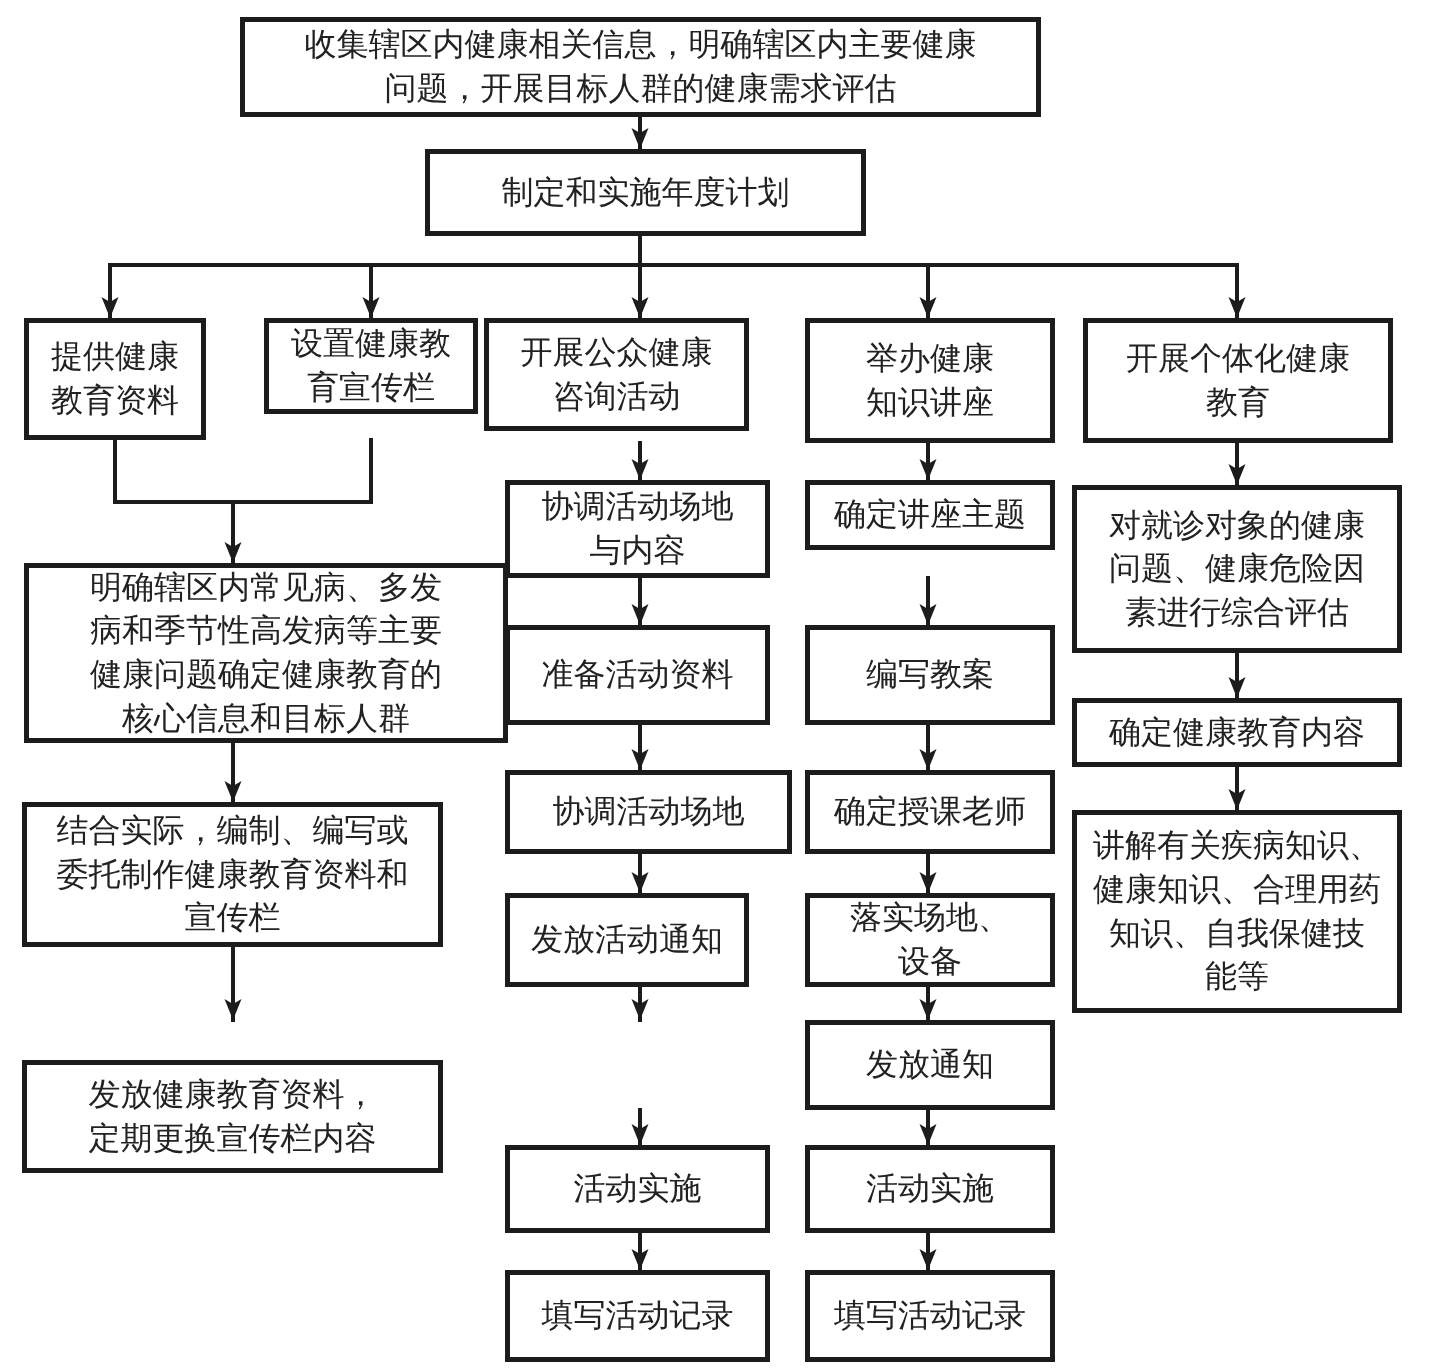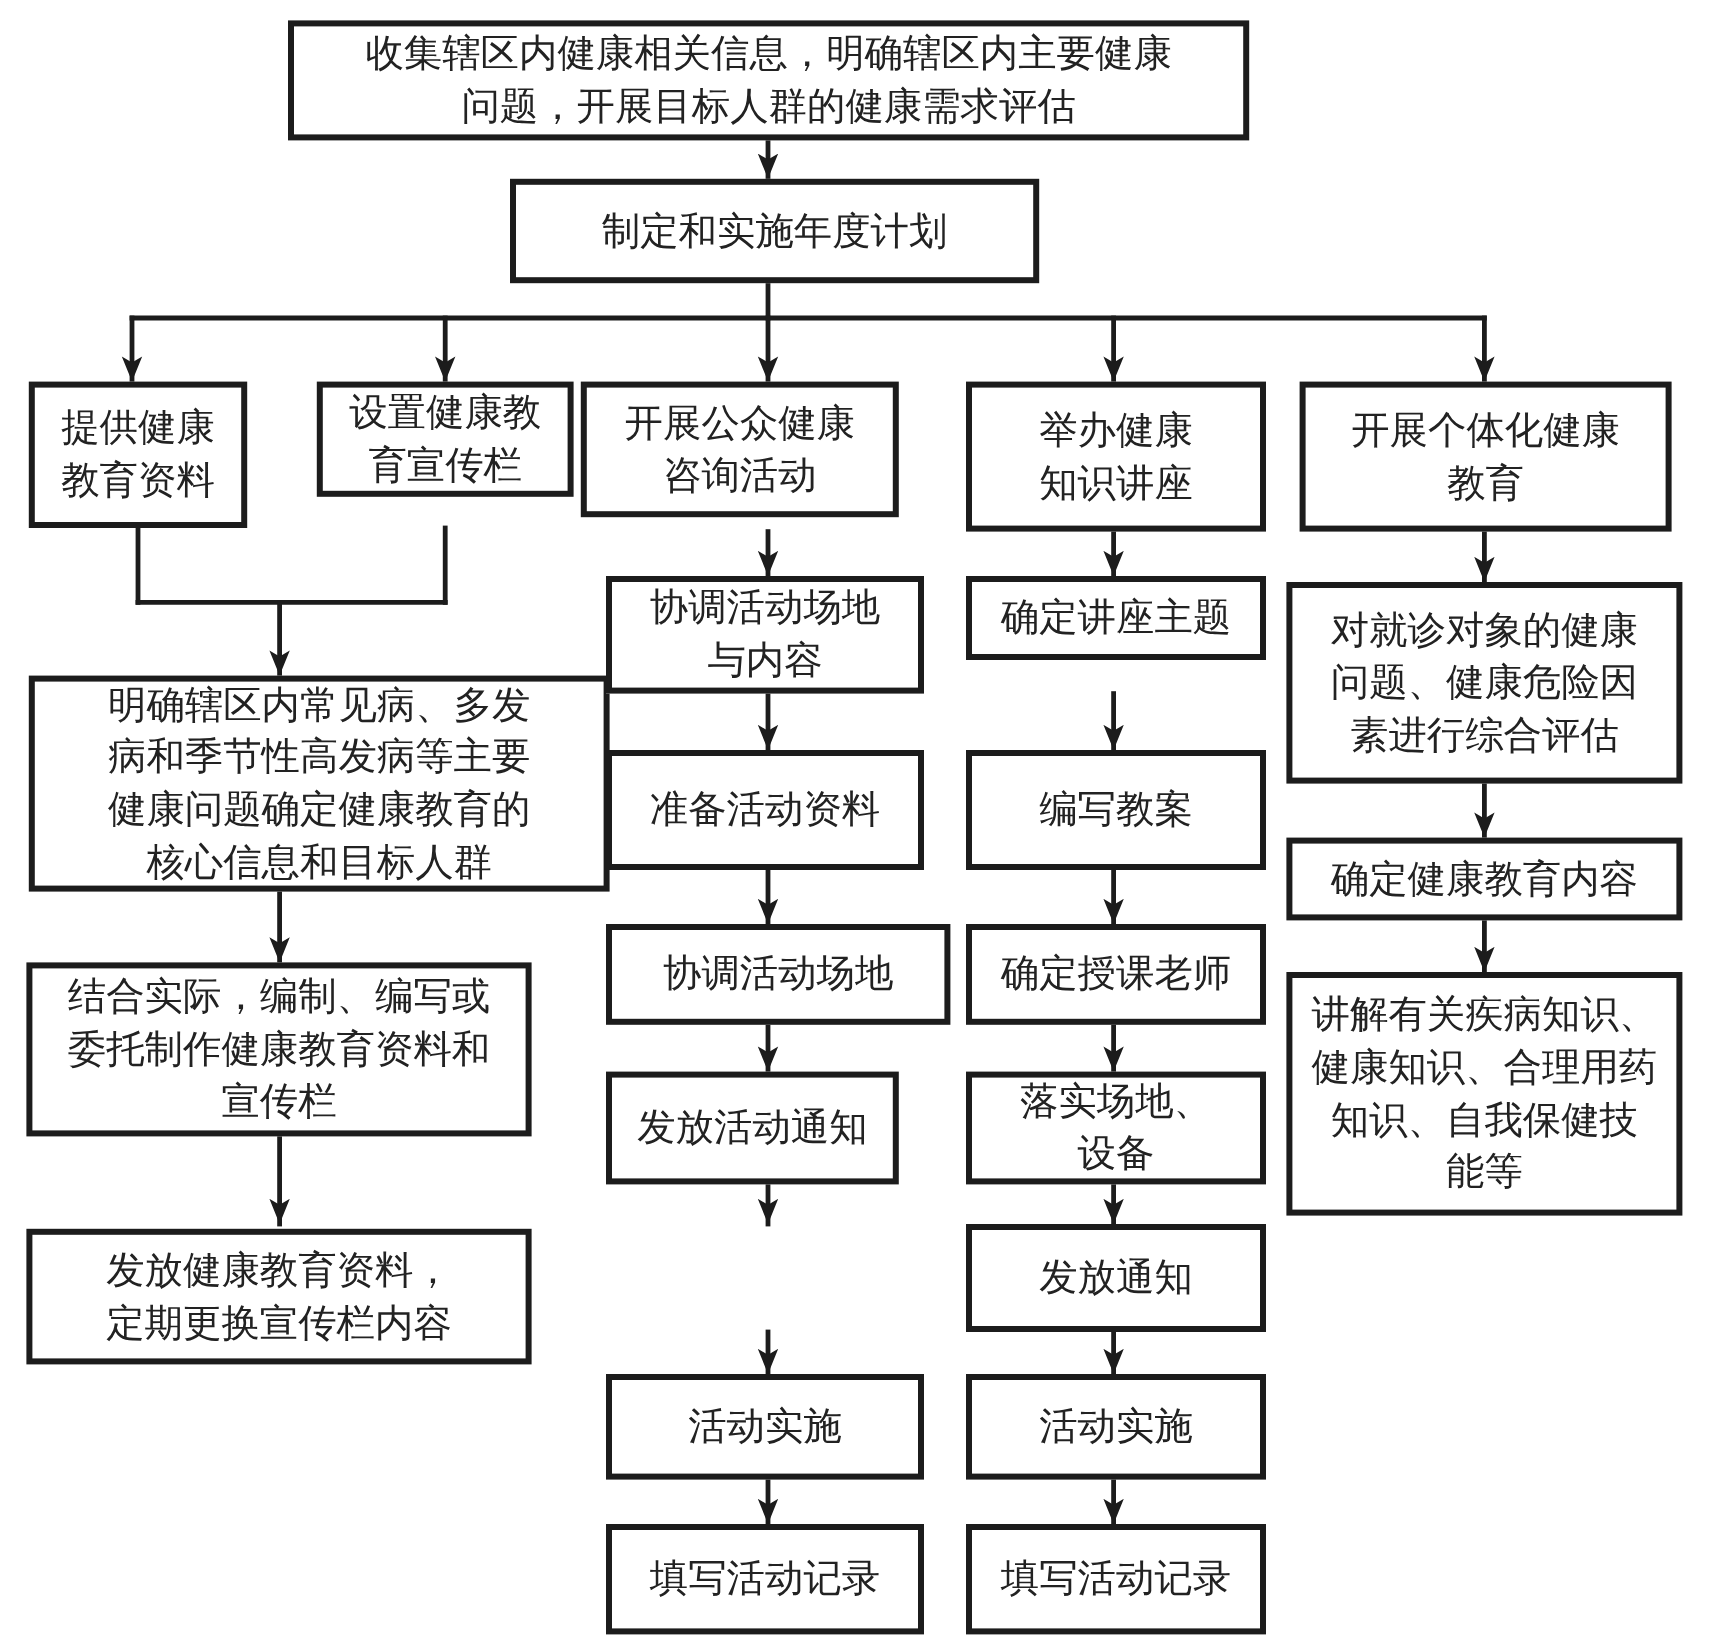--- a/index.html
+++ b/index.html
@@ -89,21 +89,21 @@
   <div class="node" style="left:1083px;top:318px;width:310px;height:125px">开展个体化健康
 教育</div>
 
   <div class="node" style="left:24px;top:563px;width:484px;height:180px">明确辖区内常见病、多发
 病和季节性高发病等主要
 健康问题确定健康教育的
 核心信息和目标人群</div>
   <div class="node" style="left:22px;top:802px;width:421px;height:145px">结合实际，编制、编写或
 委托制作健康教育资料和
 宣传栏</div>
-  <div class="node" style="left:22px;top:1024px;width:421px;height:113px">发放健康教育资料，
+  <div class="node" style="left:22px;top:1060px;width:421px;height:113px">发放健康教育资料，
 定期更换宣传栏内容</div>
 
   <div class="node" style="left:505px;top:480px;width:265px;height:98px">协调活动场地
 与内容</div>
   <div class="node" style="left:505px;top:625px;width:265px;height:100px">准备活动资料</div>
   <div class="node" style="left:505px;top:770px;width:287px;height:84px">协调活动场地</div>
   <div class="node" style="left:505px;top:893px;width:244px;height:94px">发放活动通知</div>
   <div class="node" style="left:505px;top:1145px;width:265px;height:88px">活动实施</div>
   <div class="node" style="left:505px;top:1270px;width:265px;height:92px">填写活动记录</div>
 

